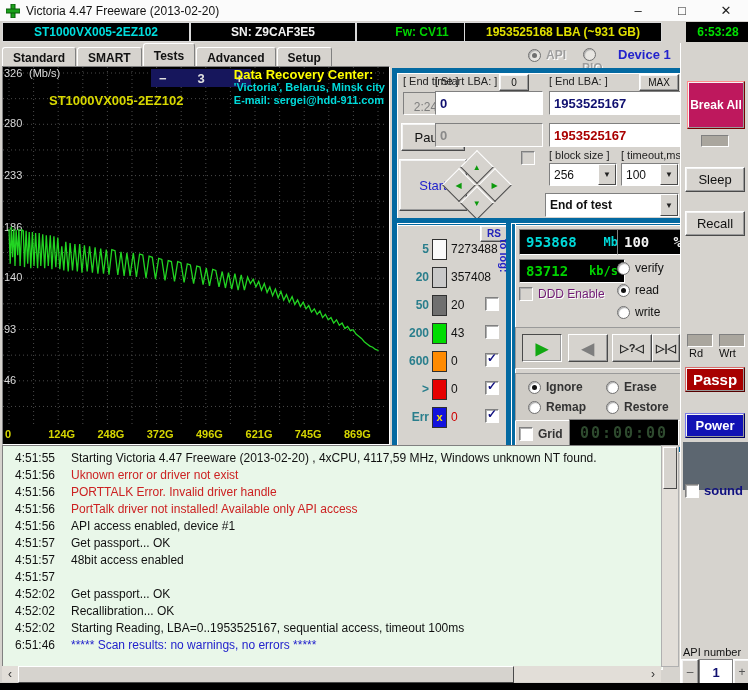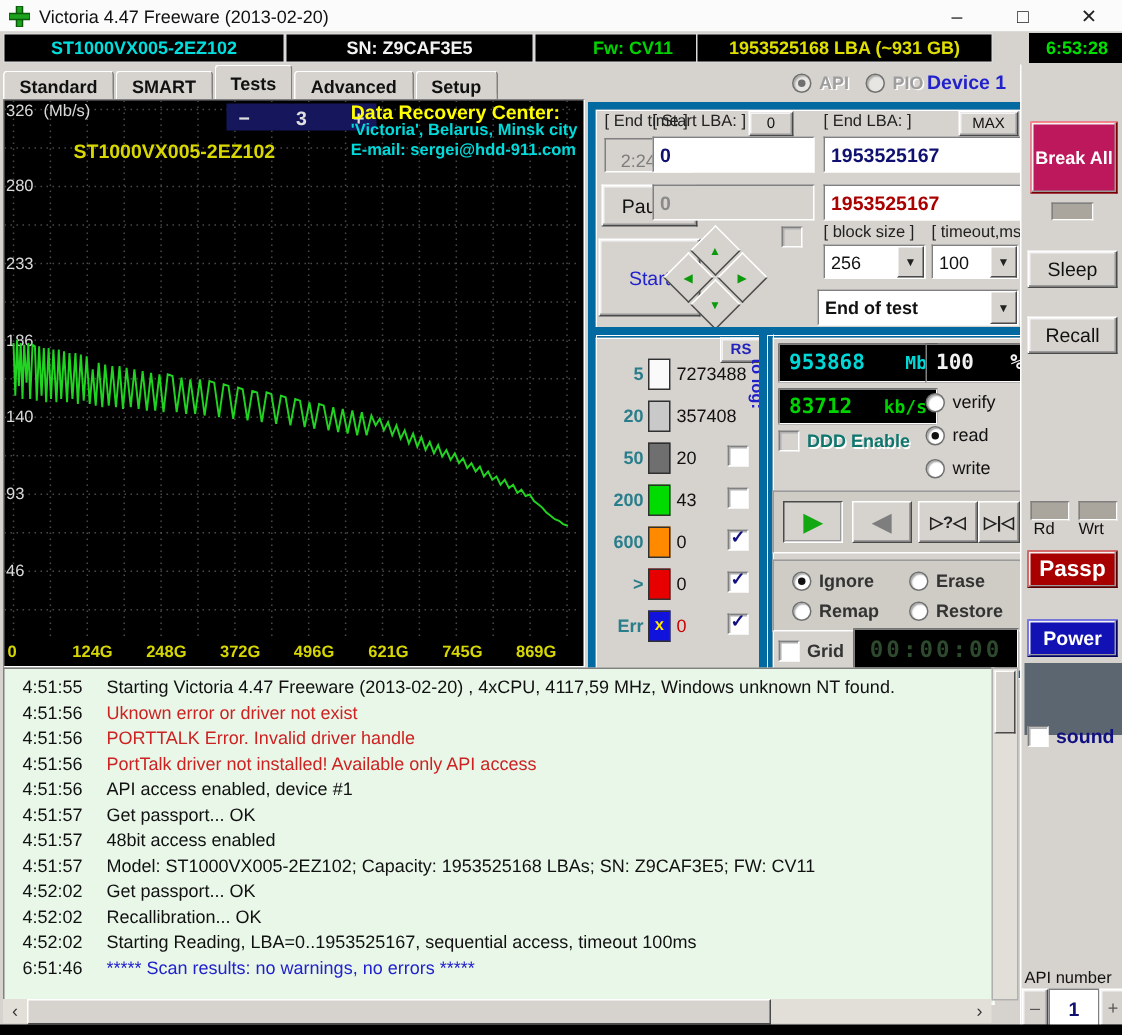--- a/index.html
+++ b/index.html
@@ -137,21 +137,21 @@
         <div class="tab">Standard</div>
         <div class="tab">SMART</div>
         <div class="tab active">Tests</div>
         <div class="tab">Advanced</div>
         <div class="tab">Setup</div>
       </div>
     <div class="modeitem" style="left:528px;top:5px;">
       <span class="radio grayed on"></span>
       <span class="radlbl" style="color:#9e9e9e;text-shadow:1px 1px 0 #fff;font-weight:bold;">API</span>
     </div>
-    <div class="modeitem" style="left:577px;top:5px;">
+    <div class="modeitem" style="left:577px;top:5px;flex-direction:column;">
       <span class="radio grayed"></span>
       <span class="radlbl" style="color:#9e9e9e;text-shadow:1px 1px 0 #fff;font-weight:bold;">PIO</span>
     </div>
     <div style="position:absolute;left:618px;top:4px;color:#2222cc;font-weight:bold;font-size:13px;">Device 1</div>
     <div class="modeitem" style="left:712px;top:5px;">
       <span class="cb"></span>
       <span class="radlbl">Hints</span>
     </div>
   </div>
 
@@ -327,21 +327,21 @@
     <div class="lcd" style="left:106px;top:6px;width:58px;height:24px;position:absolute;font-size:14px;color:#f2f2f2;padding:0 6px;justify-content:space-between;">
       <span>100</span>
       <span>%</span>
     </div>
     <div class="lcd" style="left:8px;top:36px;width:92px;height:22px;position:absolute;font-size:14px;color:#00d400;padding:0 6px;justify-content:space-between;">
       <span>83712</span>
       <span style="font-size:12px;">kb/s</span>
     </div>
     <div class="modeitem" style="left:8px;top:64px;">
       <span class="cb gray"></span>
-      <span class="radlbl" style="color:#0f766e;font-weight:bold;text-shadow:1px 1px 0 #fff;">DDD Enable</span>
+      <span class="radlbl" style="color:#701a75;font-weight:normal;text-shadow:1px 1px 0 #fff;">DDD Enable</span>
     </div>
     <div id="mode-radios">
         <div class="modeitem" style="left: 106px; top: 38px;">
           <span class="radio"></span>
           <span class="radlbl">verify</span>
         </div>
         <div class="modeitem" style="left: 106px; top: 60px;">
           <span class="radio on"></span>
           <span class="radlbl">read</span>
         </div>
@@ -439,21 +439,20 @@
       <div class="logline">
         <span class="t">4:51:57</span>
         <span style="color: rgb(17, 17, 17);">Get passport... OK</span>
       </div>
       <div class="logline">
         <span class="t">4:51:57</span>
         <span style="color: rgb(17, 17, 17);">48bit access enabled</span>
       </div>
       <div class="logline">
         <span class="t">4:51:57</span>
-        <span style="color: rgb(17, 17, 17);">Model: ST1000VX005-2EZ102; Capacity: 1953525168 LBAs; SN: Z9CAF3E5; FW: CV11</span>
       </div>
       <div class="logline">
         <span class="t">4:52:02</span>
         <span style="color: rgb(17, 17, 17);">Get passport... OK</span>
       </div>
       <div class="logline">
         <span class="t">4:52:02</span>
         <span style="color: rgb(17, 17, 17);">Recallibration... OK</span>
       </div>
       <div class="logline">

